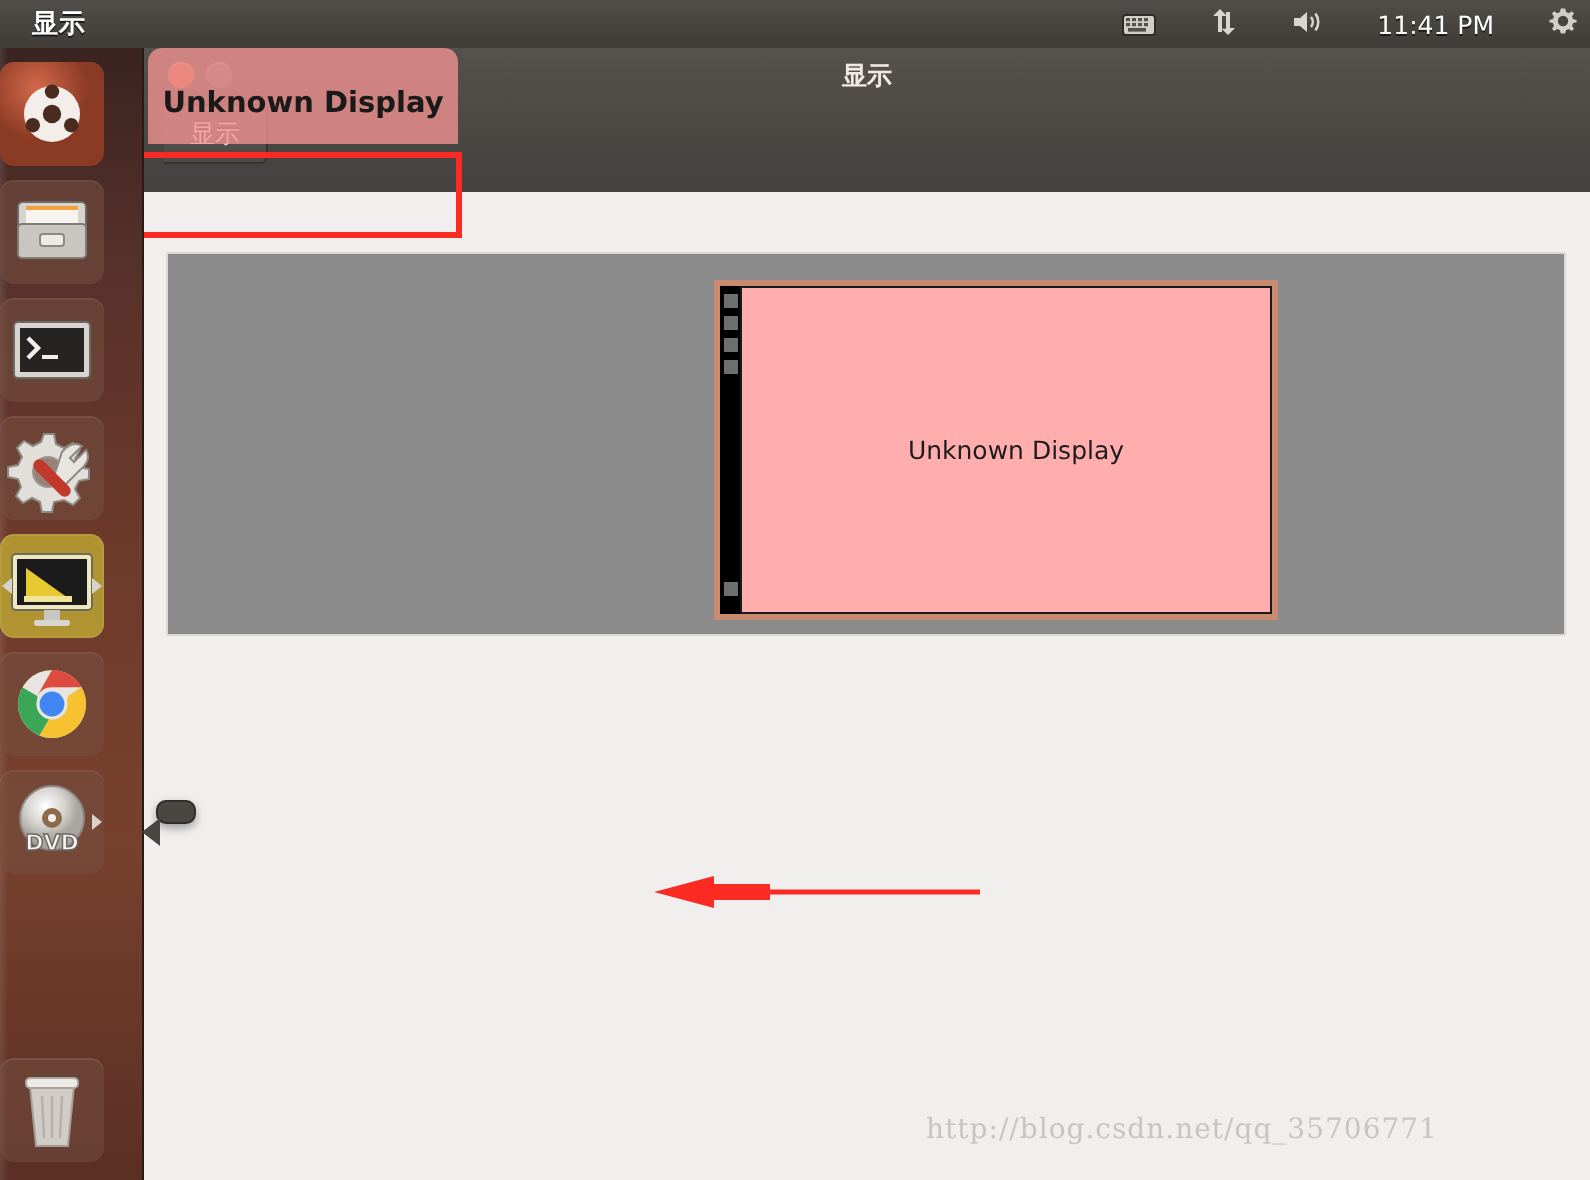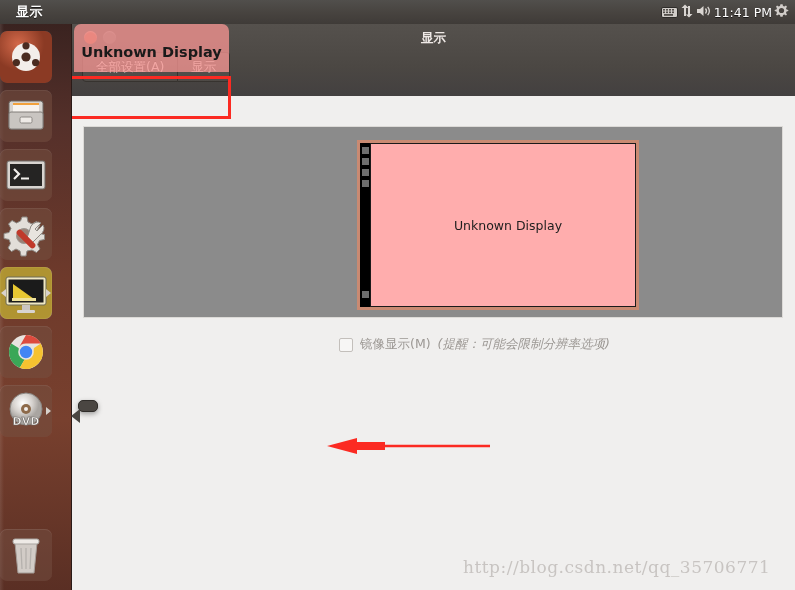--- a/index.html
+++ b/index.html
@@ -13,21 +13,21 @@
   
   #top-panel{
     position:absolute; left:0; top:0; width:795px; height:24px;
     background:linear-gradient(to bottom,#514f4c 0%,#47433f 55%,#3f3b38 100%);
     display:flex; align-items:center; z-index:60;
   }
   #panel-title{
     color:#ffffff; font-size:13px; font-weight:bold; margin-left:16px;
     letter-spacing:.5px; text-shadow:0 1px 0 rgba(0,0,0,.6);
   }
-  #tray{ margin-left:auto; display:flex; align-items:center; gap:2px; padding-right:6px; }
+  #tray{ margin-left:auto; display:flex; align-items:center; gap:27px; padding-right:6px; }
   .tray-ico{ display:block; opacity:.92; }
   #tray-clock{ color:#ffffff; font-size:12.5px; text-shadow:0 1px 0 rgba(0,0,0,.6); }
 
   
   #launcher{
     position:absolute; left:0; top:24px; width:72px; height:566px;
     background:linear-gradient(to bottom,#3a2320 0%,#55302a 18%,#6e3a2b 45%,#78402e 70%,#5a2f24 100%);
     border-right:1px solid #2a1a17; z-index:40;
   }
   #launcher:before{
@@ -199,21 +199,21 @@
     border-top:7px solid transparent; border-bottom:7px solid transparent;
     border-right:9px solid #4a4642;
   }
 
   
   #red-arrow{ position:absolute; left:325px; top:437px; z-index:65; }
 
   
   #watermark{
     position:absolute; left:463px; top:557px; z-index:55;
-    color:rgba(150,145,140,.45); font-size:17px;
+    color:rgba(150,145,140,.45); font-size:14px;
     font-family:"DejaVu Serif","Liberation Serif",serif; letter-spacing:.5px;
     white-space:nowrap; pointer-events:none;
   }
 </style>
 </head>
 <body>
 
 <div id="top-panel">
   <span id="panel-title">显示</span>
   <div id="tray">
@@ -362,21 +362,20 @@
 <div id="app-window">
 
   <div id="titlebar">
     <div id="win-controls">
       <span class="wbtn close"></span>
       <span class="wbtn min"></span>
     </div>
     <div id="win-title">显示</div>
 
     <div id="toolbar">
-      <div class="tbtn first">全部设置(A)</div>
       <div class="tbtn last">显示</div>
     </div>
 
     <div id="title-highlight"></div>
     <div id="title-overlay-text">Unknown Display</div>
     <div id="annot-rect"></div>
   </div>
 
   <div id="content">
 
@@ -386,25 +385,20 @@
           <div id="mon-label">Unknown Display</div>
         </div>
         <span class="launcher-sq" style="top:4px"></span>
         <span class="launcher-sq" style="top:15px"></span>
         <span class="launcher-sq" style="top:26px"></span>
         <span class="launcher-sq" style="top:37px"></span>
         <span class="launcher-sq" style="top:148px"></span>
       </div>
     </div>
 
-    <div id="mirror-row">
-      <span id="mirror-box"></span>
-      <span class="mirror-txt">镜像显示(M)</span>
-      <span class="mirror-hint">(提醒：可能会限制分辨率选项)</span>
-    </div>
   </div>
 </div>
 
 <div id="unknown-hl"></div>
 <div id="unknown-label">Unknown Display</div>
 
 <div id="display-toggle" class="toggle disabled">
   <span class="on">打开</span>
   <span class="knob"></span>
 </div>

